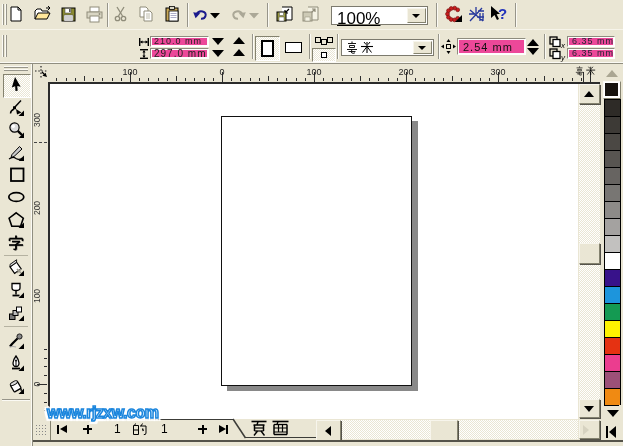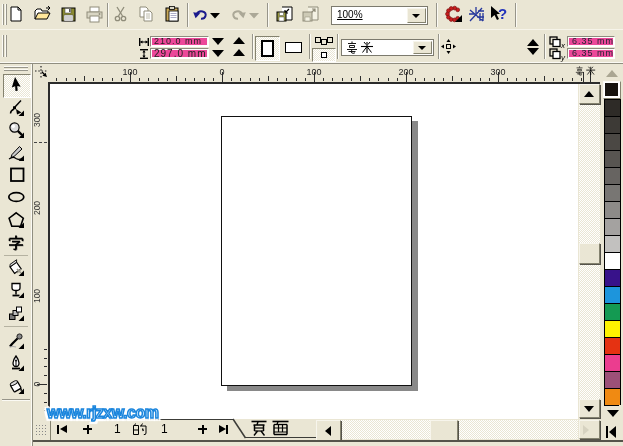--- a/index.html
+++ b/index.html
@@ -24,21 +24,21 @@
  <div class="vgrip" style="left:2px;top:4px;height:21px;"></div>
  <div class="vgrip" style="left:5px;top:4px;height:21px;"></div>
 
  <div class="vsep" style="left:107px;top:3px;height:24px;"></div>
  <div class="vsep" style="left:187px;top:3px;height:24px;"></div>
  <div class="vsep" style="left:267px;top:3px;height:24px;"></div>
  <div class="vsep" style="left:436px;top:3px;height:24px;"></div>
  <div class="vsep" style="left:515px;top:3px;height:24px;"></div>
 
  <div class="cbo" style="left:331px;top:6px;width:95px;height:17px;">
-   <div class="abs" style="left:5px;top:2px;font-size:10px;color:#000;text-decoration:underline;">100%</div>
+   <div class="abs" style="left:5px;top:2px;font-size:17px;color:#000;text-decoration:underline;">100%</div>
    <div class="raised" style="right:1px;top:1px;width:17px;height:13px;box-shadow:none;">
      <div class="tri" style="left:4px;top:5px;border-left:4px solid transparent;border-right:4px solid transparent;border-top:4px solid #000;"></div>
    </div>
  </div>
 <div style="position: absolute; left: 8px; top: 6px; width: 17px; height: 17px;">
       <svg width="17" height="17" style="position:absolute;left:0;top:0;overflow:visible;">
         <path d="M3,1 L10,1 L13,4 L13,15 L3,15 Z" fill="#fff" stroke="#000" stroke-width="1"></path>
         <path d="M10,1 L10,4 L13,4" fill="none" stroke="#000" stroke-width="1"></path>
       </svg>
     </div>
@@ -220,20 +220,23 @@
    </div>
  </div>
  <div class="vsep" style="left:438px;top:4px;height:25px;"></div>
  <svg id="svg-nudge" style="left:441px;top:9px;" width="15" height="15" viewBox="0 0 15 15">
       <rect x="5.5" y="5.5" width="4" height="4" fill="none" stroke="#000" stroke-width="1"></rect>
       <path d="M7.5,0 L9.5,3 L5.5,3 Z" fill="#000"></path>
       <path d="M7.5,15 L9.5,12 L5.5,12 Z" fill="#000"></path>
       <path d="M0,7.5 L3,5.5 L3,9.5 Z" fill="#000"></path>
       <path d="M15,7.5 L12,5.5 L12,9.5 Z" fill="#000"></path>
     </svg>
+ <div class="fld" style="left:457px;top:8px;width:67px;height:15px;">
+      <span style="position:absolute;left:5px;top:2px;font-size:11px;letter-spacing:1px;color:#111;">2.54 mm</span>
+    </div>
  <div class="tri" style="left:527px;top:9px;border-left:6px solid transparent;border-right:6px solid transparent;border-bottom:7px solid #000;"></div>
  <div class="tri" style="left:527px;top:18px;border-left:6px solid transparent;border-right:6px solid transparent;border-top:7px solid #000;"></div>
  <div class="vsep" style="left:544px;top:4px;height:25px;"></div>
  <svg id="svg-dupx" style="left:549px;top:6px;" width="16" height="12" viewBox="0 0 16 12">
       <rect x="1" y="1" width="7" height="7" fill="#eae6d4" stroke="#000" stroke-width="1.3"></rect>
       <rect x="4" y="3.5" width="7" height="7" fill="#fff" stroke="#000" stroke-width="1.3"></rect>
       <text x="12" y="12" font-size="8" font-family="Liberation Sans" font-style="italic">x</text>
     </svg>
  <svg id="svg-dupy" style="left:549px;top:18px;" width="16" height="12" viewBox="0 0 16 12">
       <rect x="1" y="1" width="7" height="7" fill="#eae6d4" stroke="#000" stroke-width="1.3"></rect>

